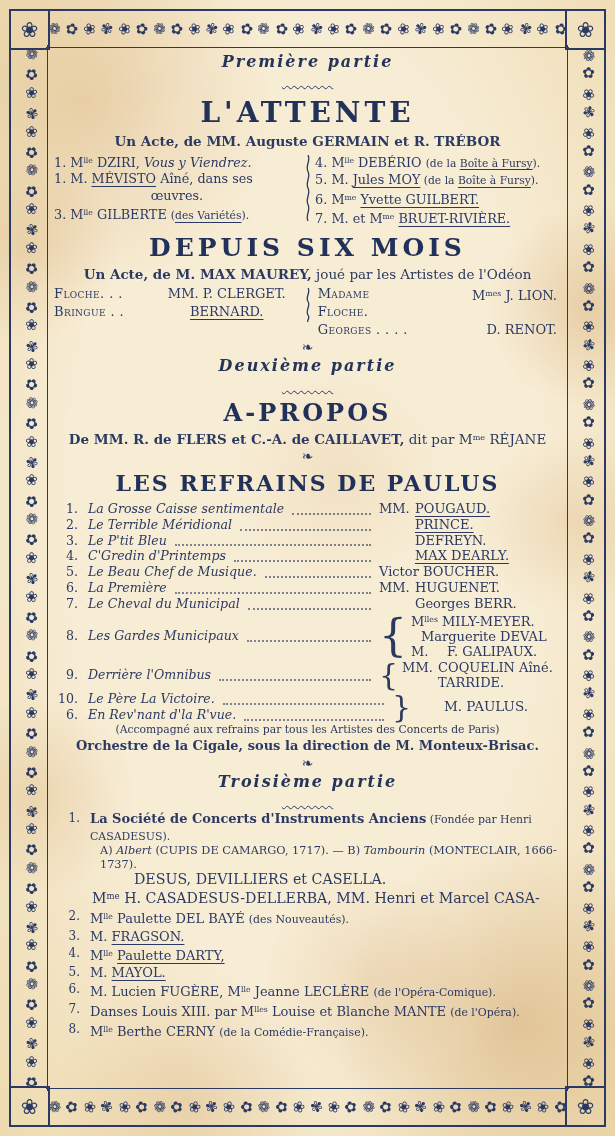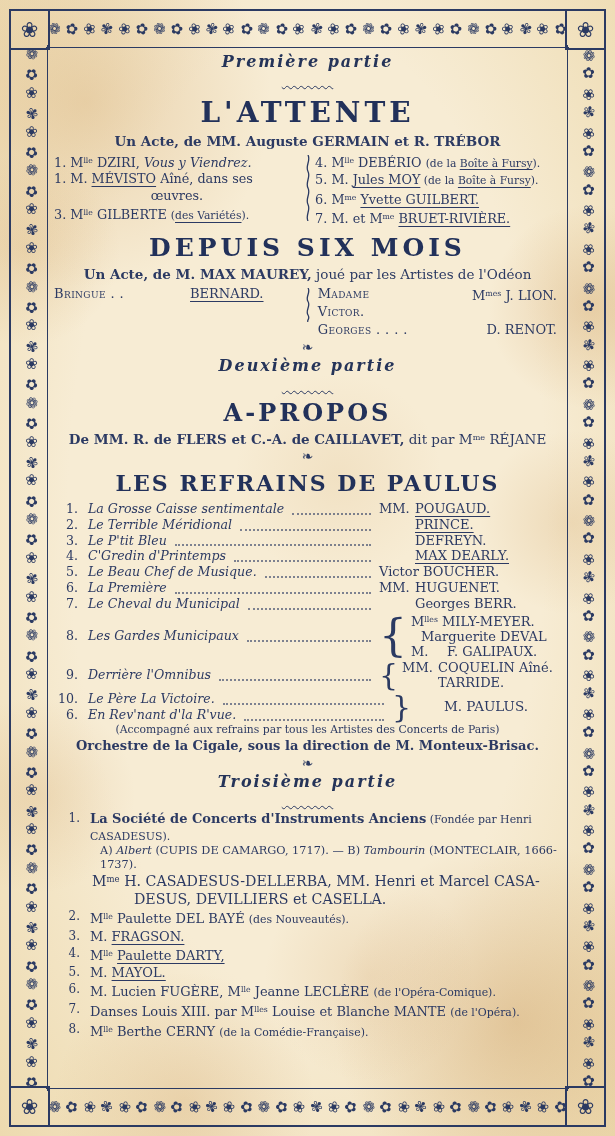--- a/index.html
+++ b/index.html
@@ -323,32 +323,36 @@
             <div class="crow"><span>7. M. et </span><span>M</span><span class="s-sup">me</span><span> </span><span class="s-u">BRUET-RIVIÈRE.</span></div>
           </div>
       </div>
 
       <h1 class="t-depuis">DEPUIS SIX MOIS</h1>
       <div class="byline"><span class="s-b">Un Acte, de M. MAX MAUREY,</span><span> joué par les Artistes de l'Odéon</span></div>
 
       <div class="duo">
         <div class="dcol" id="duo-left">
             <div class="drow">
+              <span class="drole"><span class="s-sc">Floche. . .</span></span>
+              <span class="dperf-c"><span>MM. P. CLERGET.</span></span>
+            </div>
+            <div class="drow">
               <span class="drole"><span class="s-sc">Bringue . .</span></span>
               <span class="dperf-c"><span class="s-u">BERNARD.</span></span>
             </div>
           </div>
         <span class="vdiv">
           <svg class="vwave" width="8" height="34" viewBox="0 0 8 34">
               <path d="M4 0 C7 4.5 1 9 4 13.5 C7 18 1 22.5 4 27 C6.5 31 2.5 32 4 34" fill="none" stroke="#2b3a62" stroke-width="1.3"></path>
             </svg>
         </span>
         <div class="dcol" id="duo-right">
             <div class="drow">
-              <span class="drole"><span class="s-sc">Madame Victor.</span></span>
+              <span class="drole"><span class="s-sc">Madame Floche.</span></span>
               <span class="dperf-r"><span>M</span><span class="s-sup">mes</span><span> J. LION.</span></span>
             </div>
             <div class="drow">
               <span class="drole"><span class="s-sc">Georges . . . .</span></span>
               <span class="dperf-r"><span>D. RENOT.</span></span>
             </div>
           </div>
       </div>
 
       <div class="fleuron">❧</div>
@@ -456,22 +460,22 @@
 
     <section>
       <div class="part-header">Troisième partie</div>
       <div class="waveline"><span class="hwave">&nbsp;&nbsp;&nbsp;&nbsp;&nbsp;&nbsp;&nbsp;&nbsp;&nbsp;&nbsp;&nbsp;&nbsp;&nbsp;&nbsp;&nbsp;&nbsp;&nbsp;&nbsp;</span></div>
 
       <div class="p3list" id="part3-list">
           <div class="p3item">
             <span class="p3num">1.</span>
             <div class="p3row"><span class="s-b">La Société de Concerts d'Instruments Anciens</span><span class="s-sm"> (Fondée par Henri CASADESUS).</span></div>
             <div class="p3row r-sm"><span>A) </span><span class="s-i">Albert</span><span> (CUPIS DE CAMARGO, 1717). — B) </span><span class="s-i">Tambourin</span><span> (MONTECLAIR, 1666-1737).</span></div>
+            <div class="p3row r-big2"><span>DESUS, DEVILLIERS et CASELLA.</span></div>
             <div class="p3row r-big"><span>M</span><span class="s-sup">me</span><span> H. CASADESUS-DELLERBA, MM. Henri et Marcel CASA-</span></div>
-            <div class="p3row r-big2"><span>DESUS, DEVILLIERS et CASELLA.</span></div>
           </div>
           <div class="p3item">
             <span class="p3num">2.</span>
             <div class="p3row"><span>M</span><span class="s-sup">lle</span><span> Paulette DEL BAYÉ </span><span class="s-sm">(des Nouveautés).</span></div>
           </div>
           <div class="p3item">
             <span class="p3num">3.</span>
             <div class="p3row"><span>M. </span><span class="s-u">FRAGSON.</span></div>
           </div>
           <div class="p3item">

